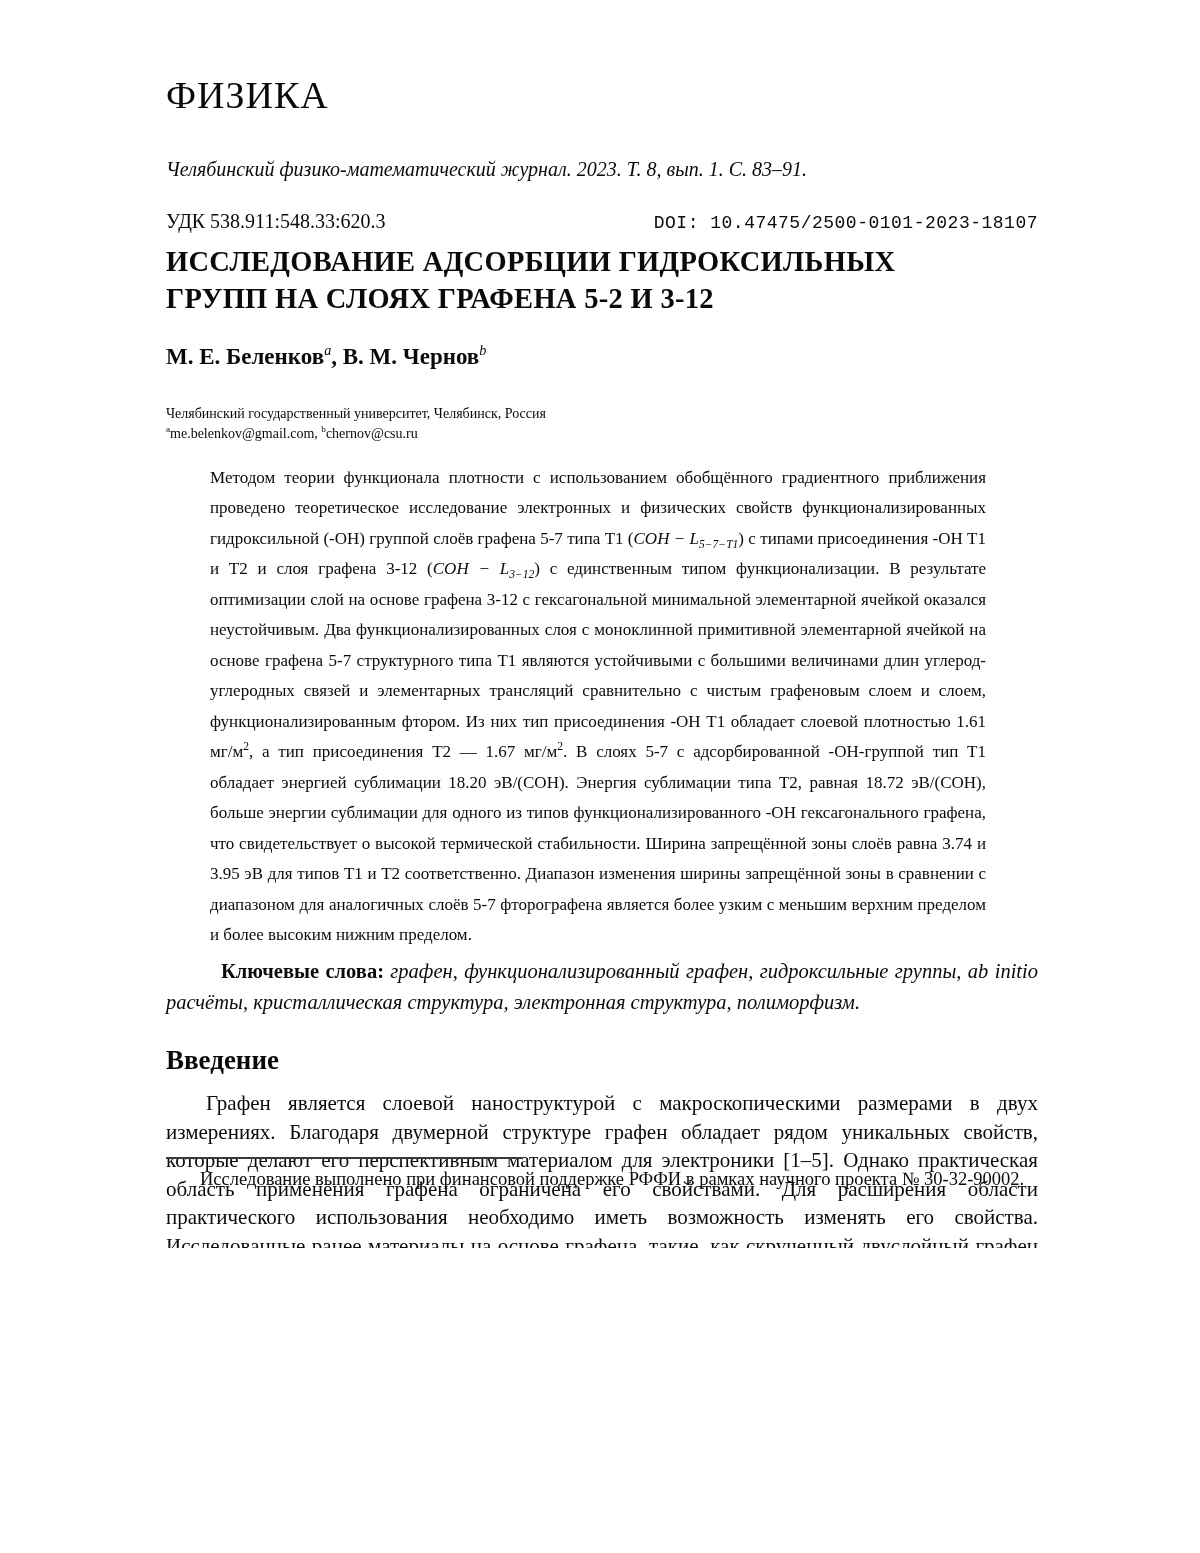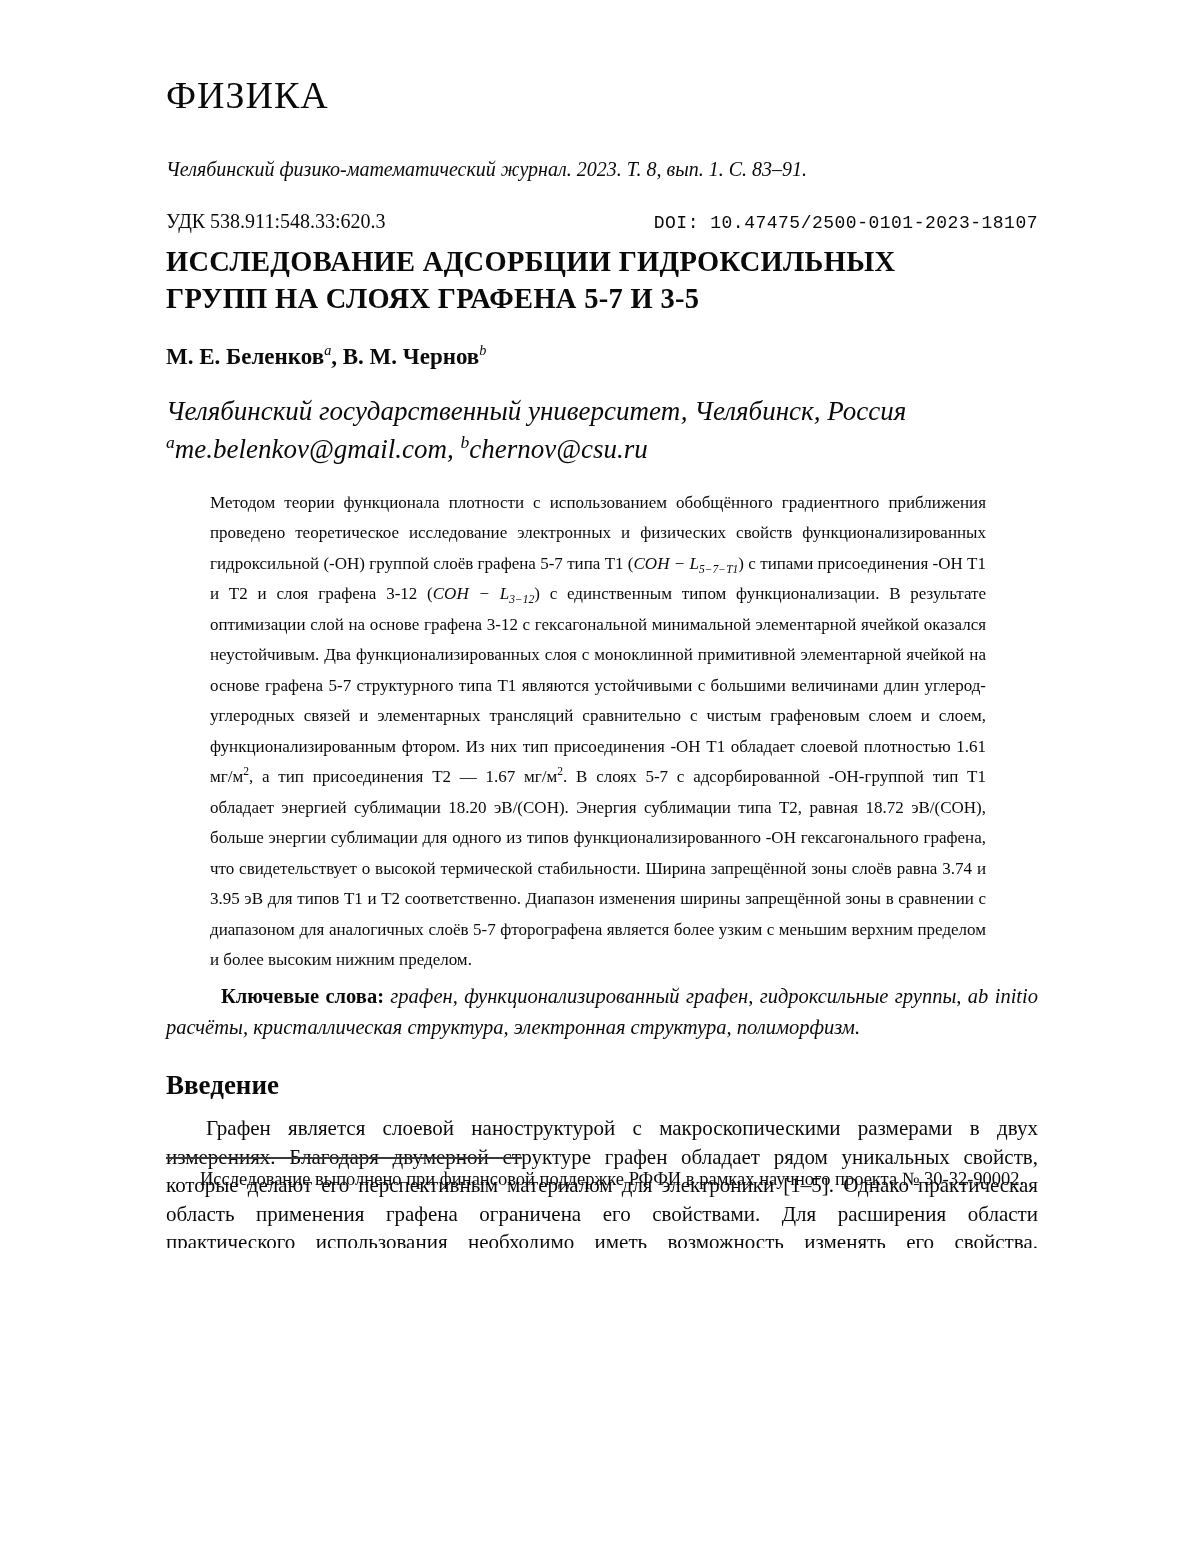--- a/index.html
+++ b/index.html
@@ -49,23 +49,22 @@
     font-size: 23px;
     font-weight: 700;
   }
   .authors sup {
     font-weight: 400;
     font-style: italic;
     font-size: 0.62em;
     line-height: 0;
   }
   .affil-block {
-    margin-top: 22px;
-    font-size: 27px;
-    font-style: italic;
+    margin-top: 34px;
+    font-size: 14px;
     line-height: 1.42;
   }
   .affil-block sup { font-size: 0.65em; line-height: 0; }
   .abstract {
     margin: 19px 52px 0 44px;
     font-size: 17px;
     line-height: 30.5px;
     text-align: justify;
   }
   .abstract .math { font-style: italic; }
@@ -124,21 +123,21 @@
 
   <div class="journal-line">Челябинский физико-математический журнал. 2023. Т. 8, вып. 1. С. 83–91.</div>
 
   <div class="udc-row">
     <span class="udc">УДК 538.911:548.33:620.3</span>
     <span class="doi">DOI: 10.47475/2500-0101-2023-18107</span>
   </div>
 
   <div class="title">
     <div>ИССЛЕДОВАНИЕ АДСОРБЦИИ ГИДРОКСИЛЬНЫХ</div>
-    <div>ГРУПП НА СЛОЯХ ГРАФЕНА 5-7 И 3-5</div>
+    <div>ГРУПП НА СЛОЯХ ГРАФЕНА 5-2 И 3-12</div>
   </div>
 
   <div class="authors"><span>М. Е. Беленков</span><sup>a</sup><span>, </span><span>В. М. Чернов</span><sup>b</sup></div>
 
   <div class="affil-block">
     <div>Челябинский государственный университет, Челябинск, Россия</div>
     <div><sup>a</sup><span>me.belenkov@gmail.com,</span> <sup>b</sup><span>chernov@csu.ru</span></div>
   </div>
 
   <p class="abstract"><span>Методом теории функционала плотности с использованием обобщённого градиентного приближения проведено теоретическое исследование электронных и физических свойств функционализированных гидроксильной (-ОН) группой слоёв графена 5-7 типа Т1 (</span><span class="math">COH − L</span><sub>5−7−T1</sub><span>) с типами присоединения -ОН Т1 и Т2 и слоя графена 3-12 (</span><span class="math">COH − L</span><sub>3−12</sub><span>) с единственным типом функционализации. В результате оптимизации слой на основе графена 3-12 с гексагональной минимальной элементарной ячейкой оказался неустойчивым. Два функционализированных слоя с моноклинной примитивной элементарной ячейкой на основе графена 5-7 структурного типа Т1 являются устойчивыми с большими величинами длин углерод-углеродных связей и элементарных трансляций сравнительно с чистым графеновым слоем и слоем, функционализированным фтором. Из них тип присоединения -ОН Т1 обладает слоевой плотностью 1.61 мг/м</span><sup class="exp">2</sup><span>, а тип присоединения Т2 — 1.67 мг/м</span><sup class="exp">2</sup><span>. В слоях 5-7 с адсорбированной -ОН-группой тип Т1 обладает энергией сублимации 18.20 эВ/(СОН). Энергия сублимации типа Т2, равная 18.72 эВ/(СОН), больше энергии сублимации для одного из типов функционализированного -ОН гексагонального графена, что свидетельствует о высокой термической стабильности. Ширина запрещённой зоны слоёв равна 3.74 и 3.95 эВ для типов Т1 и Т2 соответственно. Диапазон изменения ширины запрещённой зоны в сравнении с диапазоном для аналогичных слоёв 5-7 фторографена является более узким с меньшим верхним пределом и более высоким нижним пределом.</span></p>

